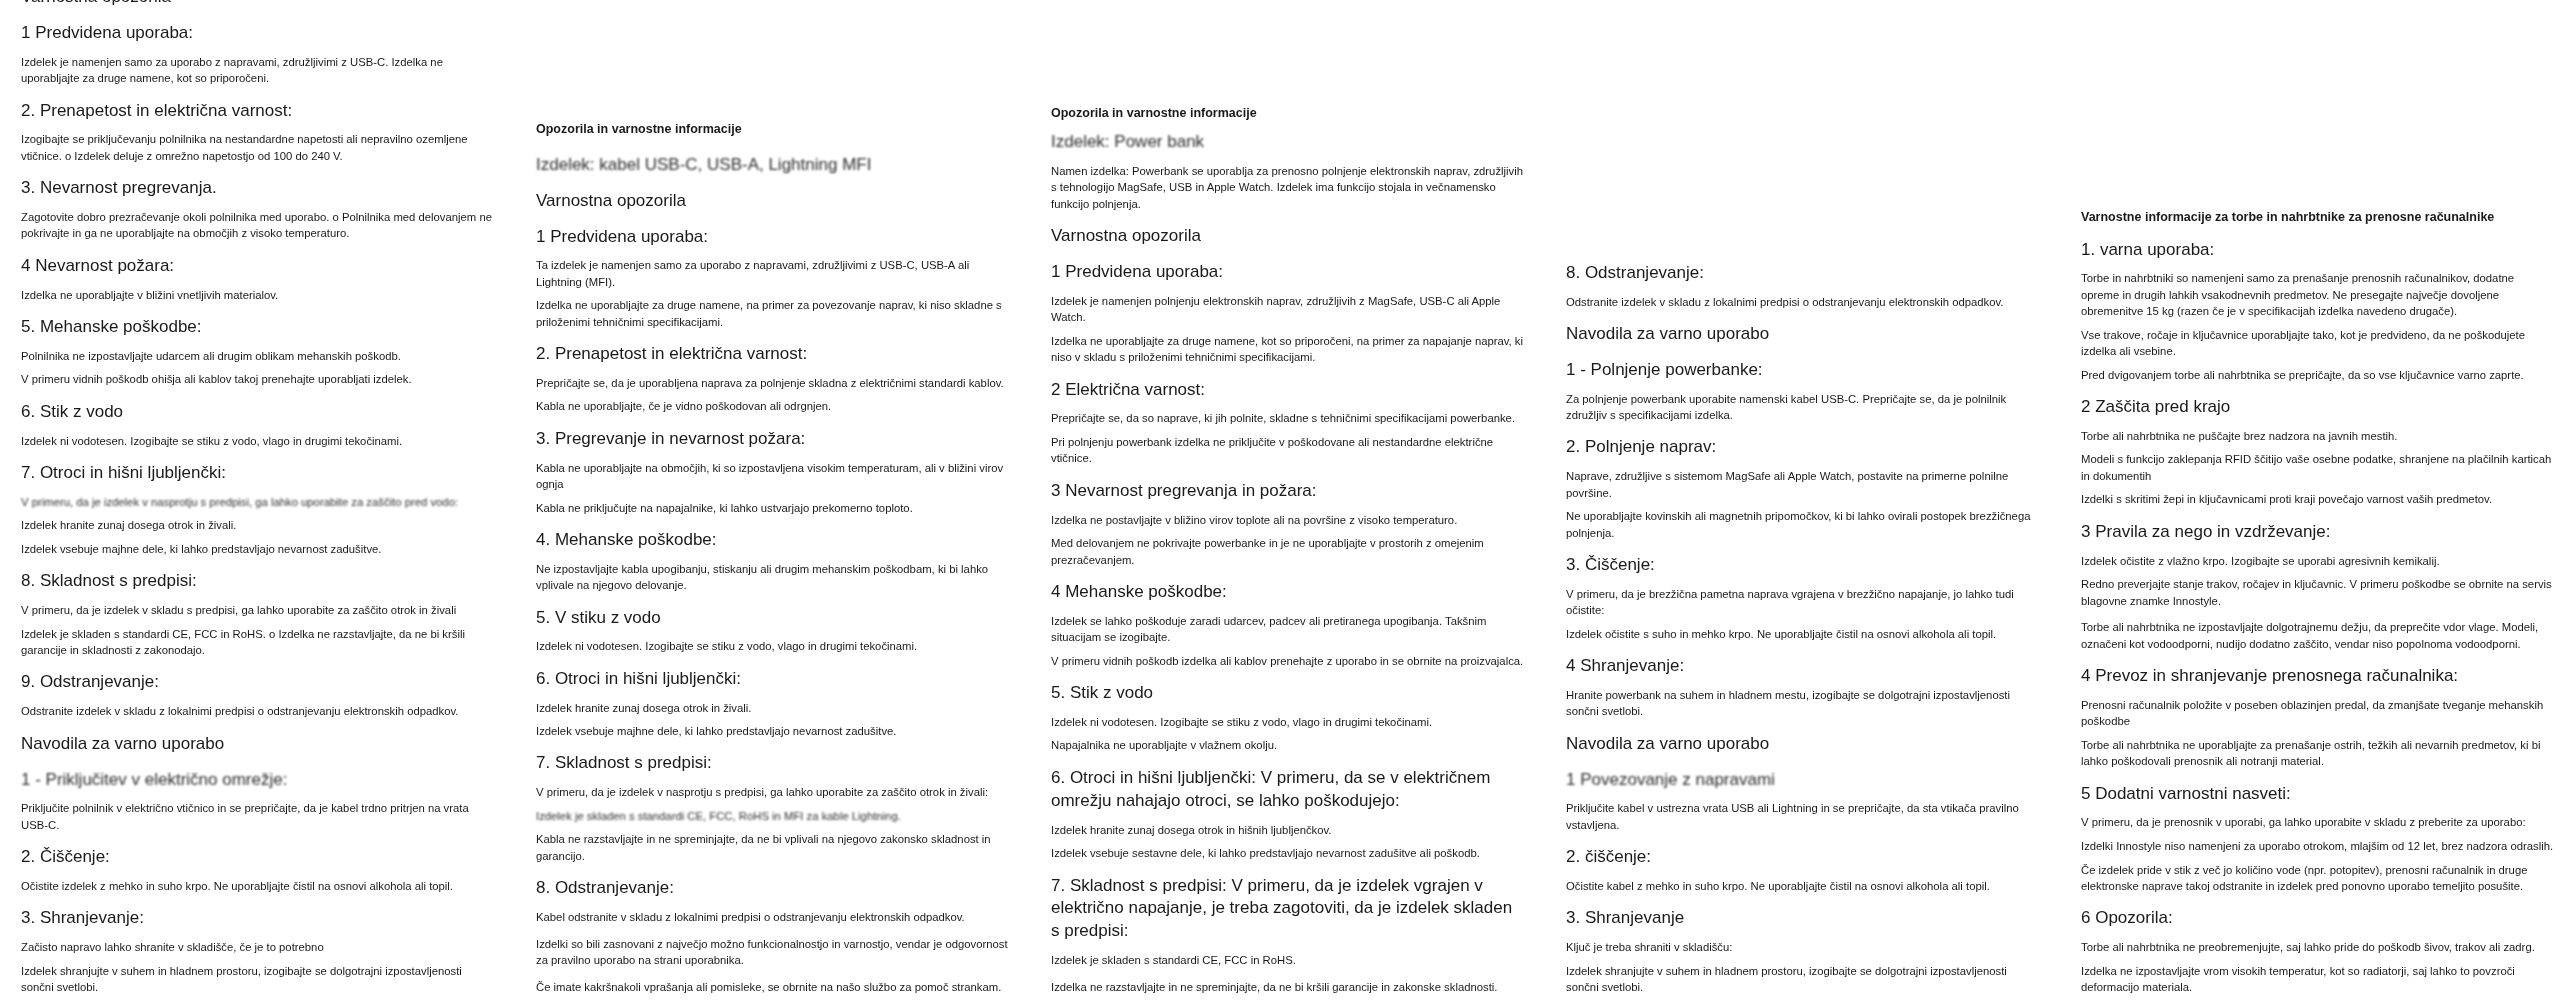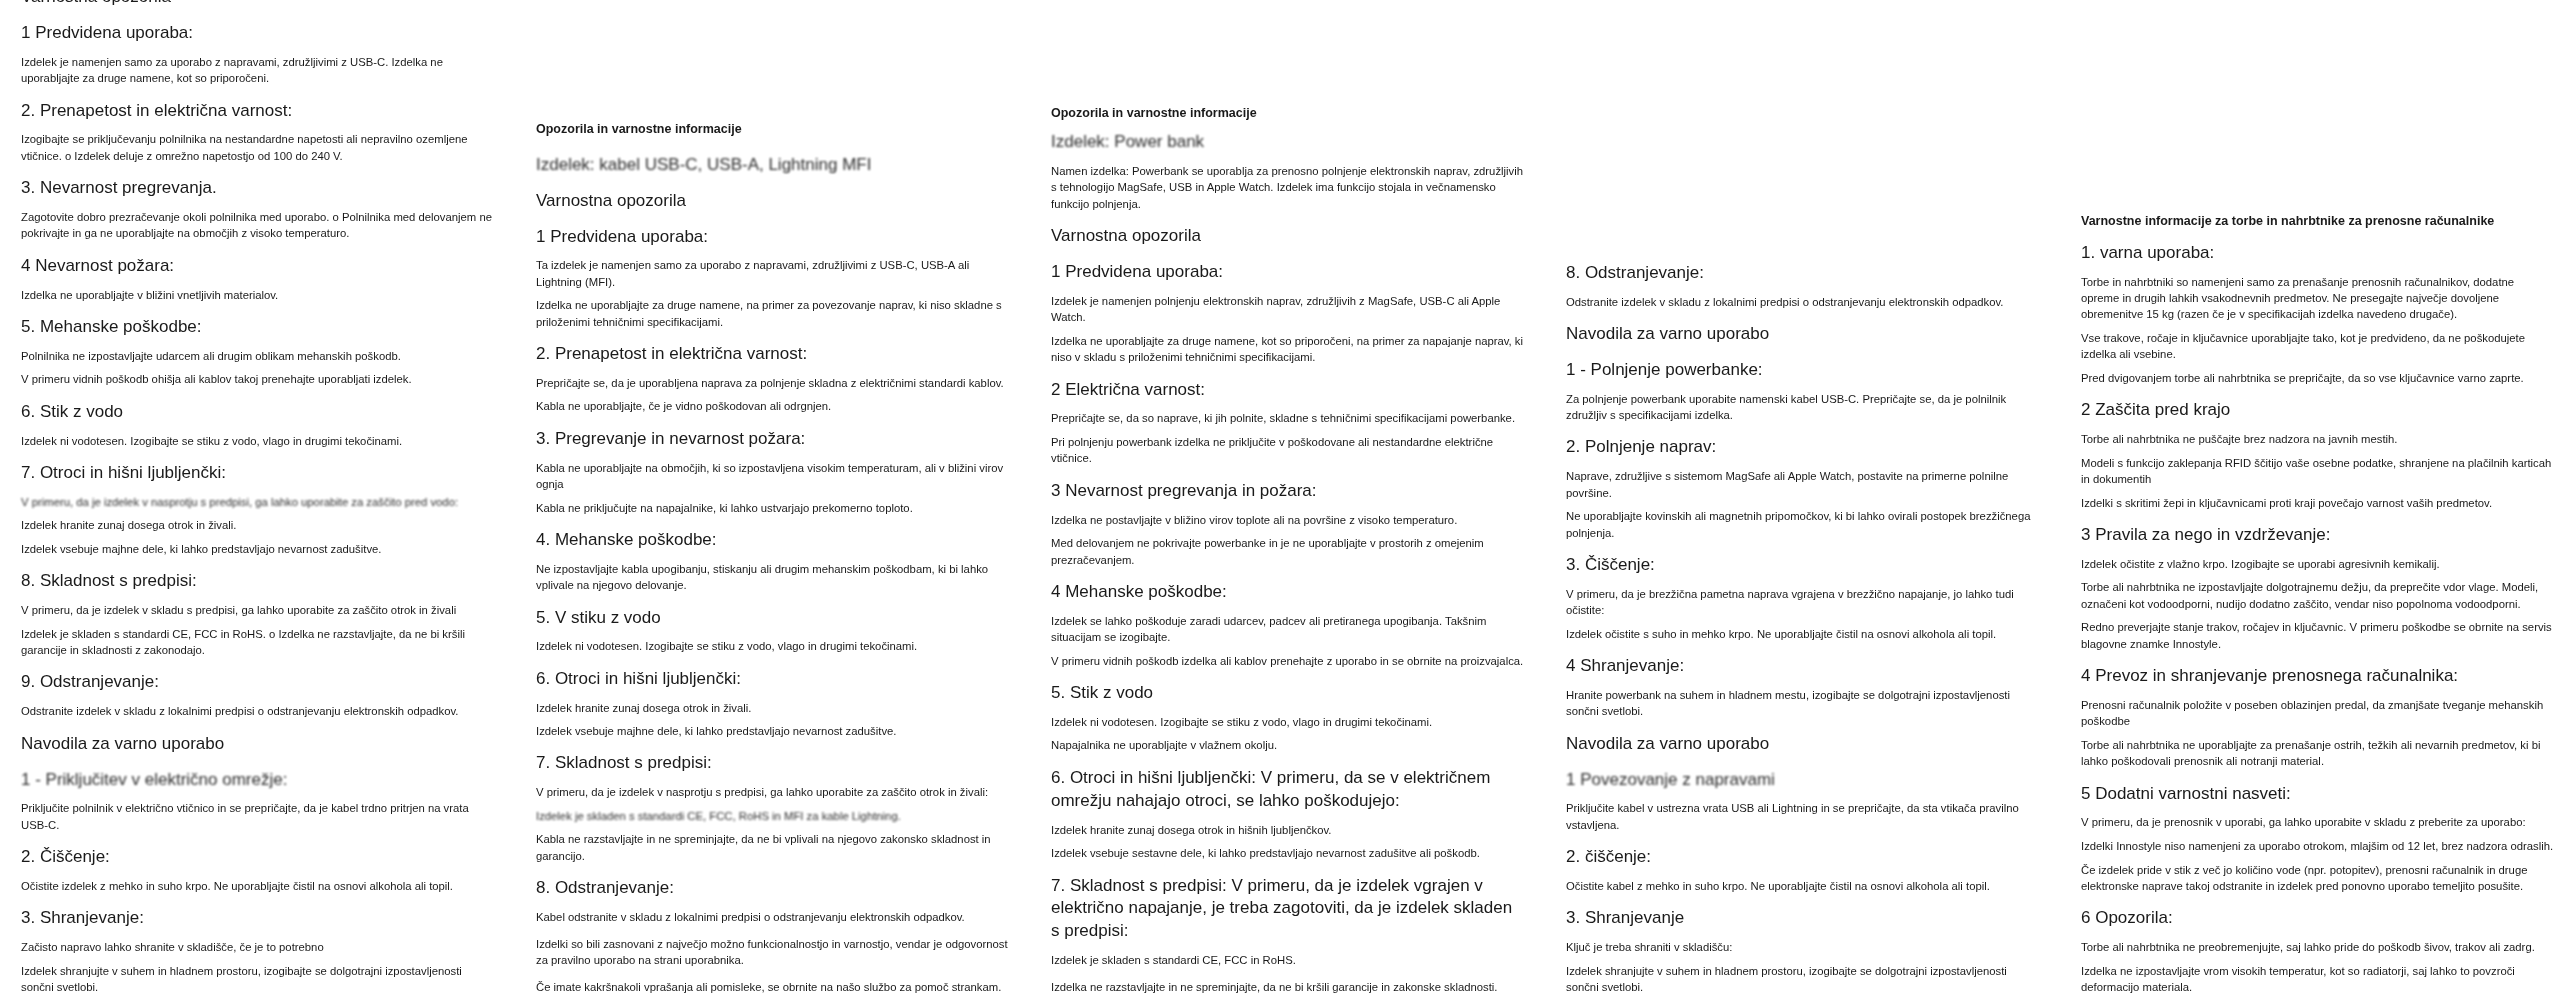--- a/index.html
+++ b/index.html
@@ -190,22 +190,22 @@
     <h4 class="sub-title">1. varna uporaba:</h4>
     <p class="body tight">Torbe in nahrbtniki so namenjeni samo za prenašanje prenosnih računalnikov, dodatne opreme in drugih lahkih vsakodnevnih predmetov. Ne presegajte največje dovoljene obremenitve 15 kg (razen če je v specifikacijah izdelka navedeno drugače).</p>
     <p class="body tight">Vse trakove, ročaje in ključavnice uporabljajte tako, kot je predvideno, da ne poškodujete izdelka ali vsebine.</p>
     <p class="body">Pred dvigovanjem torbe ali nahrbtnika se prepričajte, da so vse ključavnice varno zaprte.</p>
     <h4 class="sub-title">2 Zaščita pred krajo</h4>
     <p class="body tight">Torbe ali nahrbtnika ne puščajte brez nadzora na javnih mestih.</p>
     <p class="body tight">Modeli s funkcijo zaklepanja RFID ščitijo vaše osebne podatke, shranjene na plačilnih karticah in dokumentih</p>
     <p class="body">Izdelki s skritimi žepi in ključavnicami proti kraji povečajo varnost vaših predmetov.</p>
     <h4 class="sub-title">3 Pravila za nego in vzdrževanje:</h4>
     <p class="body tight">Izdelek očistite z vlažno krpo. Izogibajte se uporabi agresivnih kemikalij.</p>
+    <p class="body">Redno preverjajte stanje trakov, ročajev in ključavnic. V primeru poškodbe se obrnite na servis blagovne znamke Innostyle.</p>
     <p class="body tight">Torbe ali nahrbtnika ne izpostavljajte dolgotrajnemu dežju, da preprečite vdor vlage. Modeli, označeni kot vodoodporni, nudijo dodatno zaščito, vendar niso popolnoma vodoodporni.</p>
-    <p class="body">Redno preverjajte stanje trakov, ročajev in ključavnic. V primeru poškodbe se obrnite na servis blagovne znamke Innostyle.</p>
     <h4 class="sub-title">4 Prevoz in shranjevanje prenosnega računalnika:</h4>
     <p class="body tight">Prenosni računalnik položite v poseben oblazinjen predal, da zmanjšate tveganje mehanskih poškodbe</p>
     <p class="body">Torbe ali nahrbtnika ne uporabljajte za prenašanje ostrih, težkih ali nevarnih predmetov, ki bi lahko poškodovali prenosnik ali notranji material.</p>
     <h4 class="sub-title">5 Dodatni varnostni nasveti:</h4>
     <p class="body tight">V primeru, da je prenosnik v uporabi, ga lahko uporabite v skladu z preberite za uporabo:</p>
     <p class="body tight">Izdelki Innostyle niso namenjeni za uporabo otrokom, mlajšim od 12 let, brez nadzora odraslih.</p>
     <p class="body">Če izdelek pride v stik z več jo količino vode (npr. potopitev), prenosni računalnik in druge elektronske naprave takoj odstranite in izdelek pred ponovno uporabo temeljito posušite.</p>
     <h4 class="sub-title">6 Opozorila:</h4>
     <p class="body tight">Torbe ali nahrbtnika ne preobremenjujte, saj lahko pride do poškodb šivov, trakov ali zadrg.</p>
     <p class="body">Izdelka ne izpostavljajte vrom visokih temperatur, kot so radiatorji, saj lahko to povzroči deformacijo materiala.</p>

